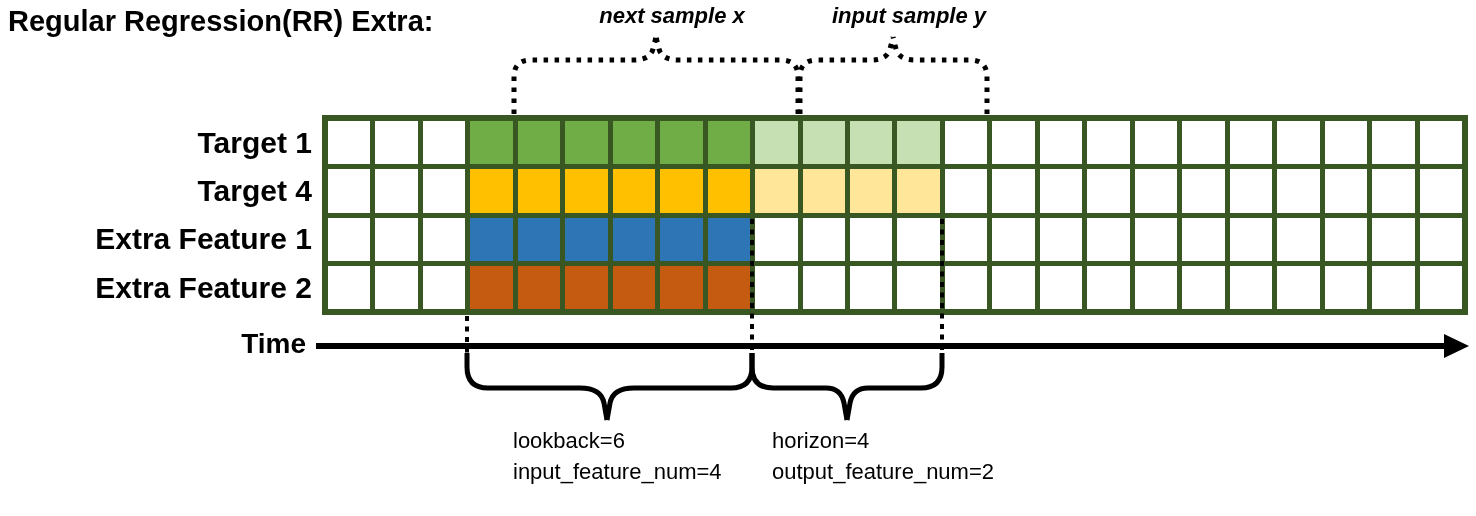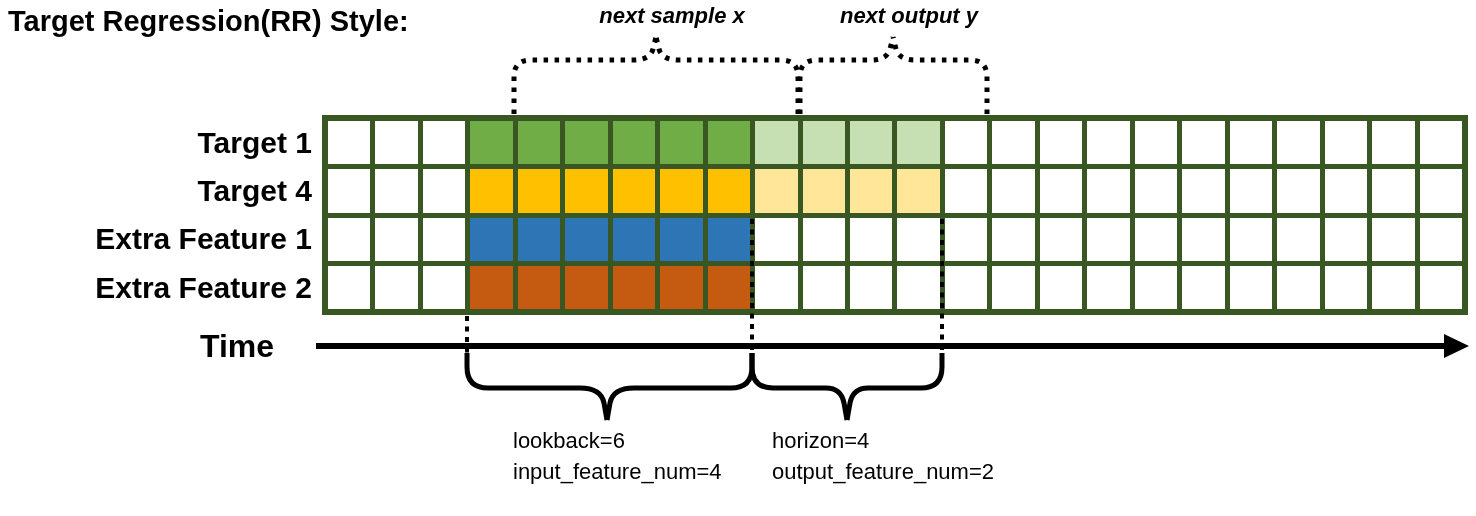--- a/index.html
+++ b/index.html
@@ -20,36 +20,36 @@
     background:#385723;border:6px solid #385723;
     display:grid;grid-template-columns:repeat(24,1fr);grid-template-rows:repeat(4,1fr);
     gap:5px;
   }
   .cell{background:#fff;}
   .row-label{
     left:0;width:312px;height:44px;display:flex;align-items:center;justify-content:flex-end;
     font-size:30px;font-weight:700;white-space:nowrap;
   }
   .time-label{
-    left:200px;top:328px;width:106px;text-align:left;
-    font-size:32px;font-weight:700;
+    left:200px;top:328px;width:106px;text-align:right;
+    font-size:28px;font-weight:700;
   }
   svg.overlay{left:0;top:0;pointer-events:none;}
   .anno-block{top:425px;font-size:22px;line-height:31px;white-space:nowrap;}
   .anno-block div{height:31px;}
   #input-block{left:513px;}
   #output-block{left:772px;}
 </style>
 </head>
 <body>
 
-<div class="abs title">Target Regression(RR) Style:</div>
+<div class="abs title">Regular Regression(RR) Extra:</div>
 
 <div class="abs next-label" style="left:656px;">next sample x</div>
-<div class="abs next-label" style="left:893px;">next output y</div>
+<div class="abs next-label" style="left:893px;">input sample y</div>
 
 <div class="abs row-label" style="top:121px;">Target 1</div>
 <div class="abs row-label" style="top:169px;">Target 4</div>
 <div class="abs row-label" style="top:217px;">Extra Feature 1</div>
 <div class="abs row-label" style="top:266px;">Extra Feature 2</div>
 
 <div id="grid" class="abs" style="background: rgb(56, 87, 35); border-color: rgb(56, 87, 35);">
     <div class="cell" style="background: rgb(255, 255, 255);"></div>
     <div class="cell" style="background: rgb(255, 255, 255);"></div>
     <div class="cell" style="background: rgb(255, 255, 255);"></div>

